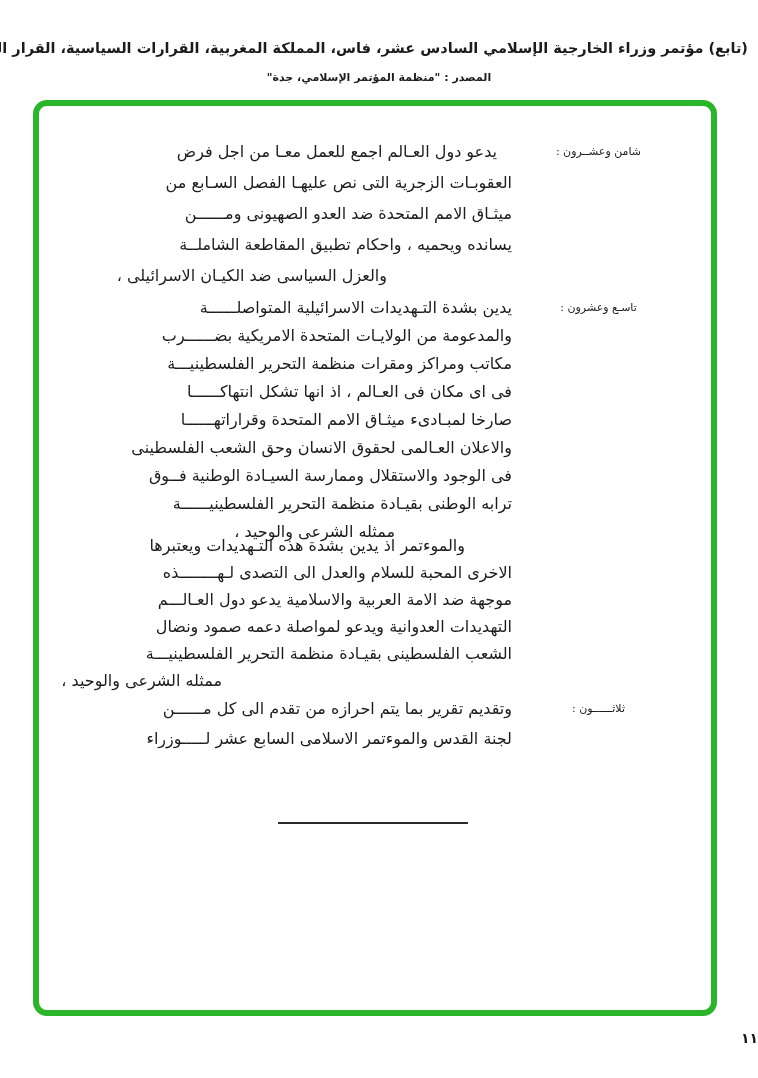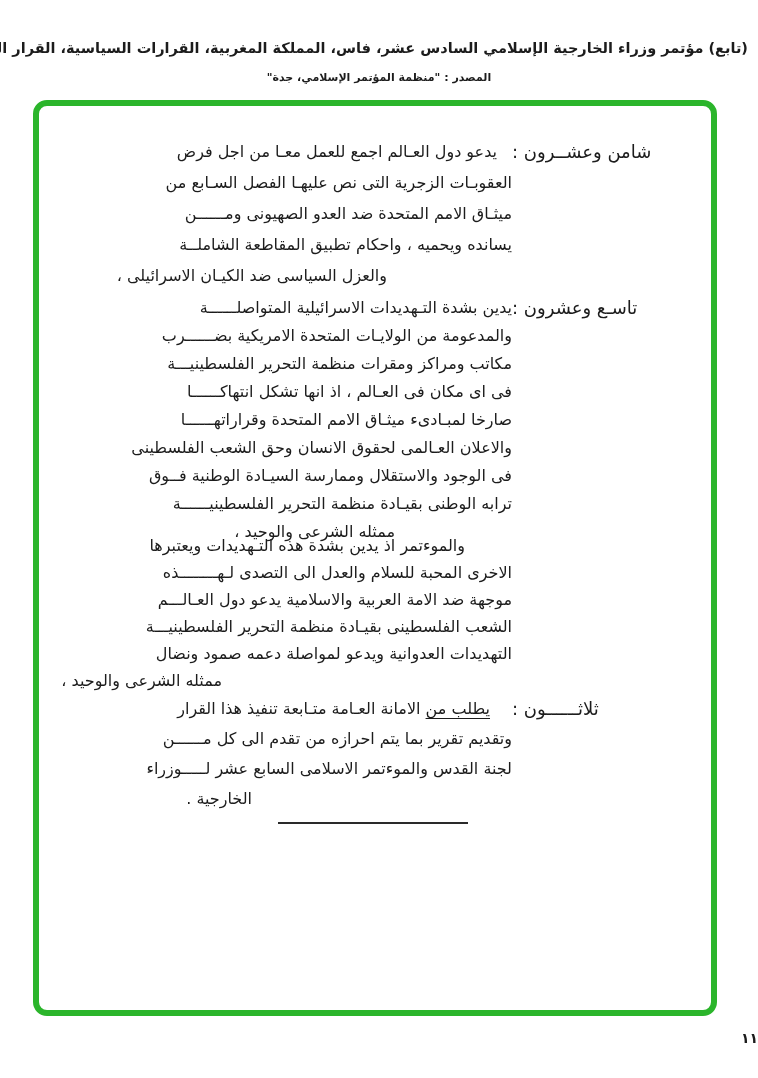--- a/index.html
+++ b/index.html
@@ -33,22 +33,22 @@
   .row {
     position: absolute; right: 0; width: 666px;
     display: flex; direction: rtl; align-items: flex-start;
   }
   .row-1 { top: 30px; }
   .row-2 { top: 188px; }
   .row-3 { top: 426px; }
   .row-4 { top: 588px; }
   .cell-label {
     flex: 0 0 199px; box-sizing: border-box;
-    padding-right: 26px; text-align: left;
-    font-size: 18px; white-space: nowrap;
+    padding-right: 26px; text-align: center;
+    font-size: 11px; white-space: nowrap;
   }
   .cell-para { flex: 0 0 452px; text-align: right; font-size: 16px; margin-left: 20px; }
   .line { white-space: nowrap; }
   .row-1 .line, .row-1 .cell-label { line-height: 31px; }
   .row-2 .line, .row-2 .cell-label { line-height: 28px; }
   .row-3 .line, .row-3 .cell-label { line-height: 27px; }
   .row-4 .line, .row-4 .cell-label { line-height: 30px; }
   .ind-15  { padding-right: 15px;  }
   .ind-22  { padding-right: 22px;  }
   .ind-47  { padding-right: 47px;  }
@@ -101,33 +101,31 @@
         <div class="line ind-117">ممثله الشرعى والوحيد ،</div>
       </div>
     </div>
 
     <div class="row row-3">
       <div class="cell-label"></div>
       <div class="cell-para">
         <div class="line ind-47">والموءتمر اذ يدين بشدة هذه التـهديدات ويعتبرها</div>
         <div class="line">الاخرى المحبة للسلام والعدل الى التصدى لـهــــــــذه</div>
         <div class="line">موجهة ضد الامة العربية والاسلامية يدعو دول العـالـــم</div>
+        <div class="line">التهديدات العدوانية ويدعو لمواصلة دعمه صمود ونضال</div>
         <div class="line">الشعب الفلسطينى بقيـادة منظمة التحرير الفلسطينيـــة</div>
-        <div class="line">التهديدات العدوانية ويدعو لمواصلة دعمه صمود ونضال</div>
         <div class="line ind-290">ممثله الشرعى والوحيد ،</div>
       </div>
     </div>
 
     <div class="row row-4">
       <div class="cell-label">ثلاثــــــون :</div>
       <div class="cell-para">
-        <div class="line ind-22"><span class="underlined">يطلب من</span><span> الامانة العـامة متـابعة تنفيذ هذا القرار</span></div>
         <div class="line">وتقديم تقرير بما يتم احرازه من تقدم الى كل مــــــن</div>
         <div class="line">لجنة القدس والموءتمر الاسلامى السابع عشر لـــــوزراء</div>
-        <div class="line ind-260">الخارجية .</div>
       </div>
     </div>
 
     <div class="divider"></div>
   </div>
 
   <div class="page-number">١١</div>
 
 </div>
 

